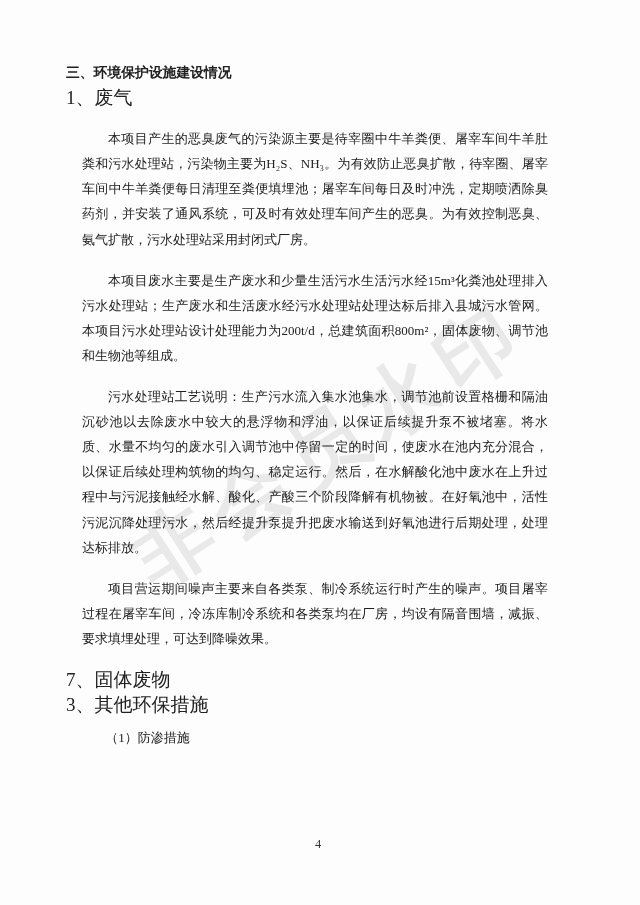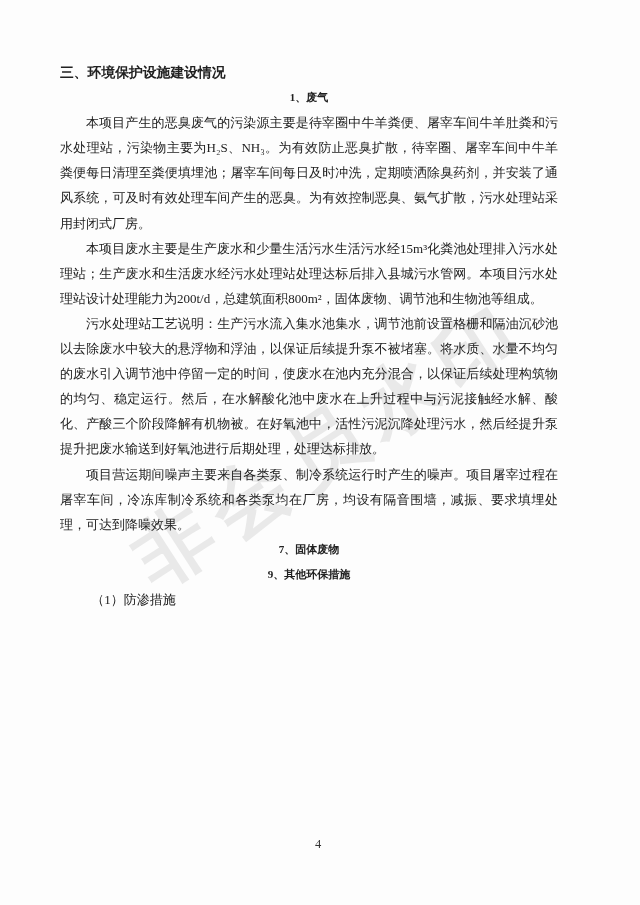--- a/index.html
+++ b/index.html
@@ -24,45 +24,45 @@
     font-weight: bold;
     letter-spacing: 12px;
     color: rgba(60, 60, 60, 0.10);
     white-space: nowrap;
     z-index: 0;
     pointer-events: none;
     user-select: none;
   }
   .content {
     position: absolute;
-    left: 60px;
+    left: 66px;
     top: 60px;
     width: 498px;
     color: #212121;
     font-size: 13px;
     line-height: 25.1px;
     text-align: justify;
     z-index: 1;
   }
   .doc-title {
     font-weight: bold;
     font-size: 13.8px;
     text-align: left;
   }
   .sec-heading {
-    font-weight: bold;
-    font-size: 11px;
-    text-align: center;
+    font-weight: normal;
+    font-size: 19px;
+    text-align: left;
   }
   .para {
-    margin: 0;
+    margin: 16px;
     text-indent: 2em;
   }
   .subitem {
-    margin: 0;
+    margin: 8px;
     text-indent: 2.4em;
     text-align: left;
   }
   .page-number {
     position: absolute;
     left: 0;
     right: 4px;
     top: 837px;
     text-align: center;
     font-size: 12.5px;
@@ -93,21 +93,21 @@
 
     <div class="section">
       <p class="para">项目营运期间噪声主要来自各类泵、制冷系统运行时产生的噪声。项目屠宰过程在屠宰车间，冷冻库制冷系统和各类泵均在厂房，均设有隔音围墙，减振、要求填埋处理，可达到降噪效果。</p>
     </div>
 
     <div class="section">
       <div class="sec-heading">7、固体废物</div>
     </div>
 
     <div class="section">
-      <div class="sec-heading">9、其他环保措施</div>
+      <div class="sec-heading">3、其他环保措施</div>
       <p class="subitem">（1）防渗措施</p>
     </div>
 
   </div>
 
   <div class="page-number">4</div>
 
 </div>
 
 </body></html>

